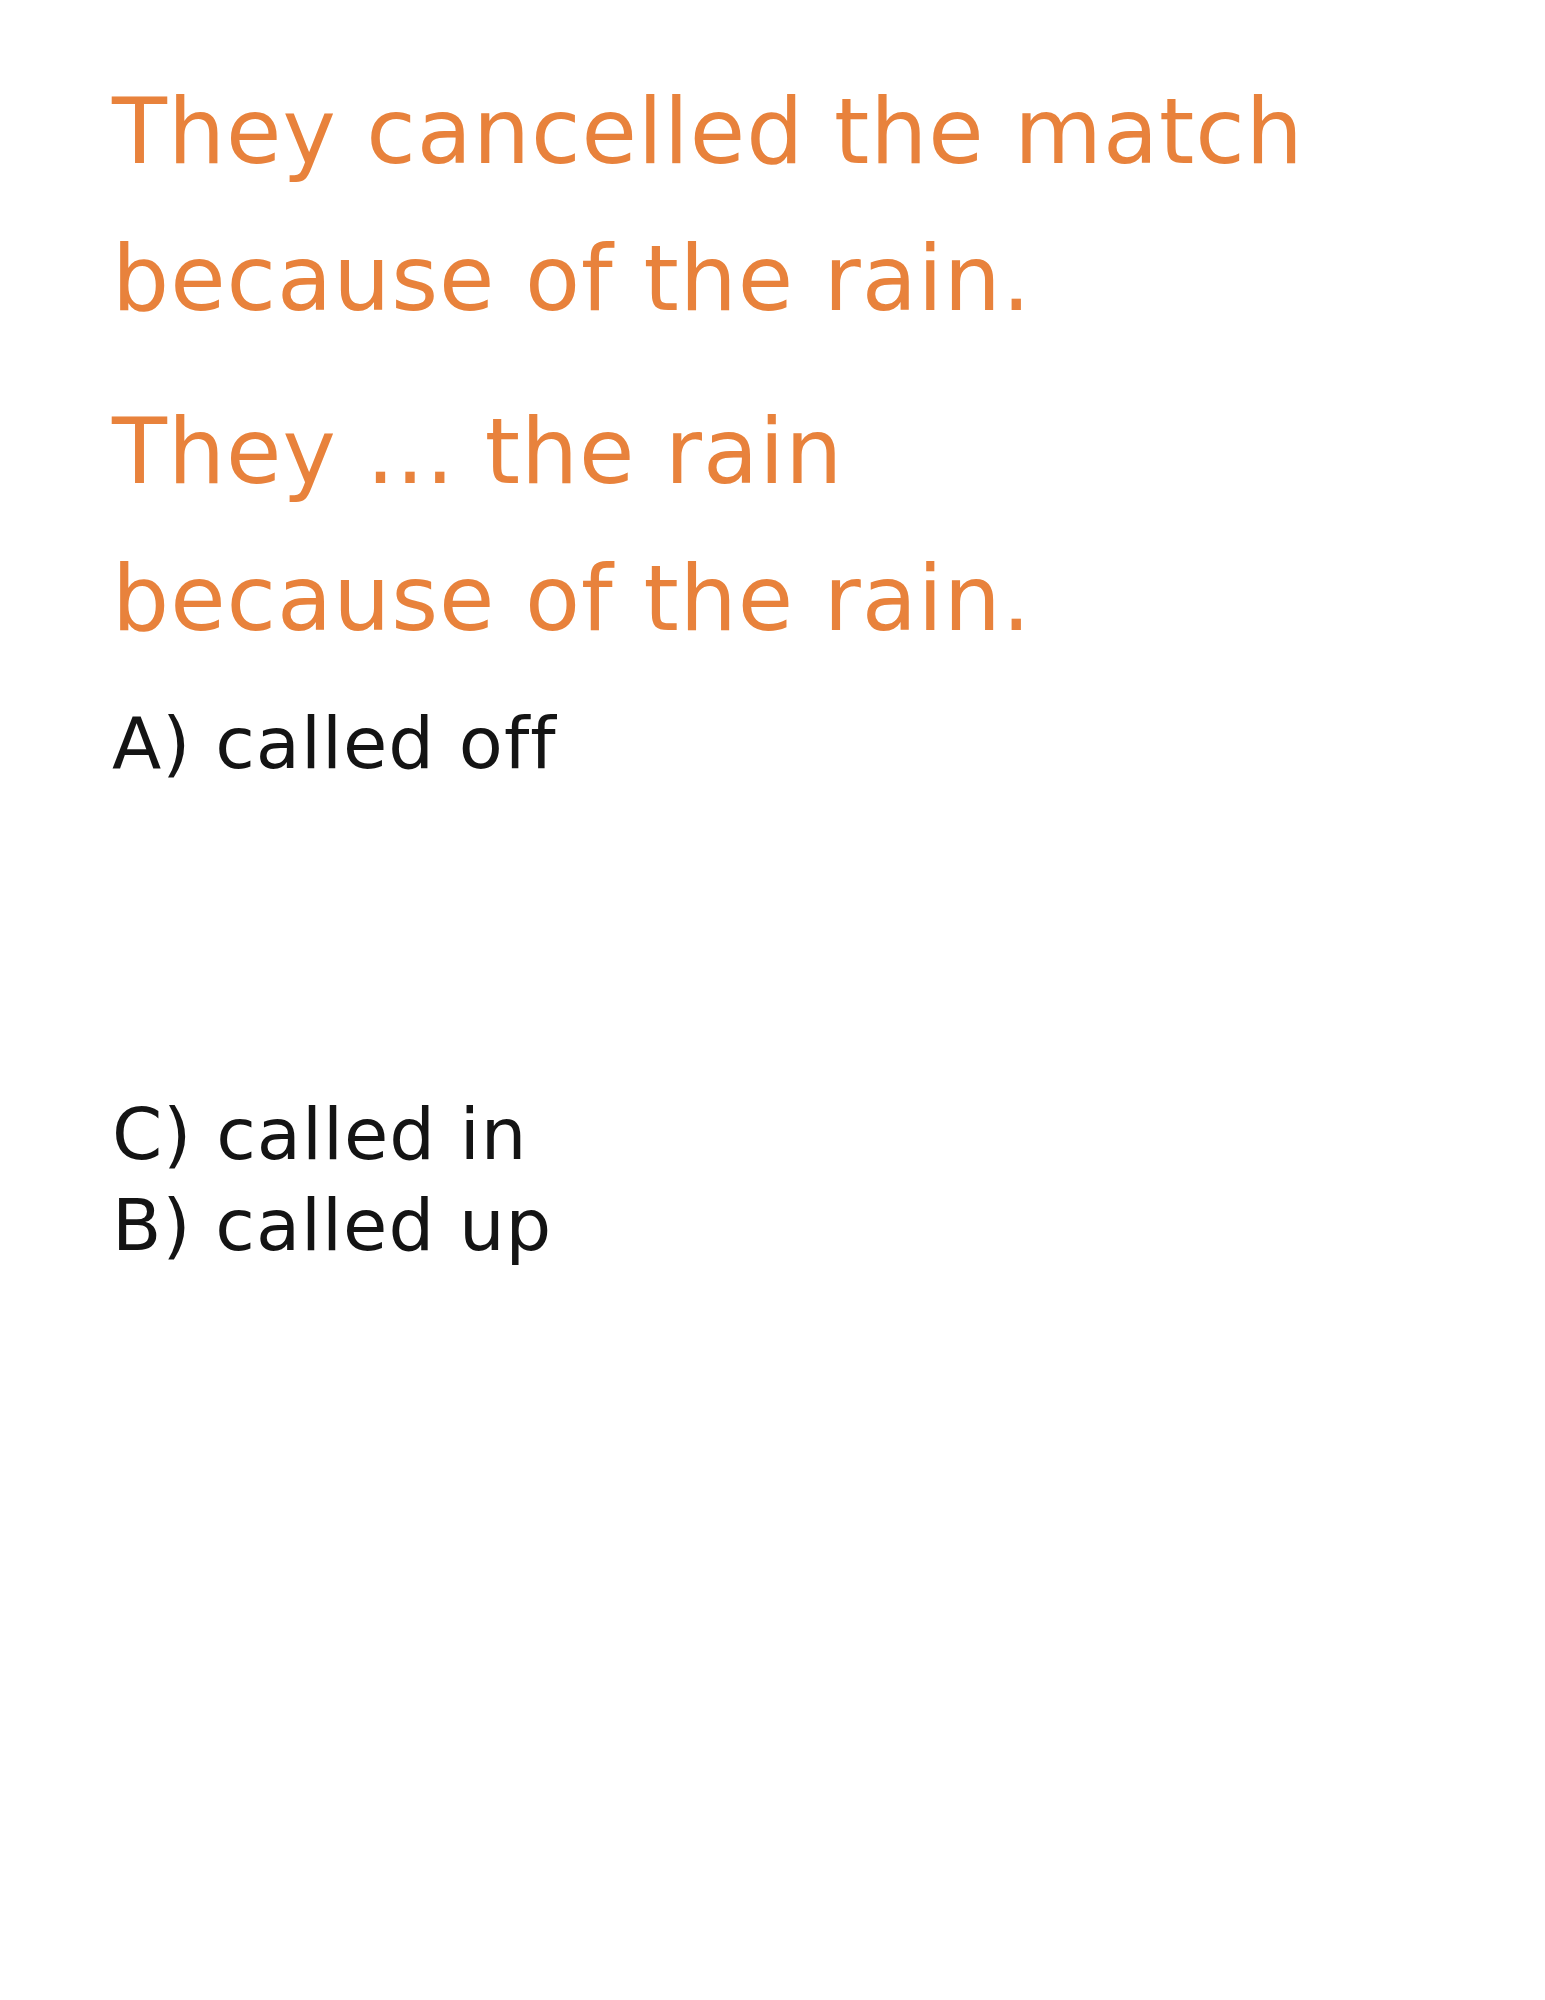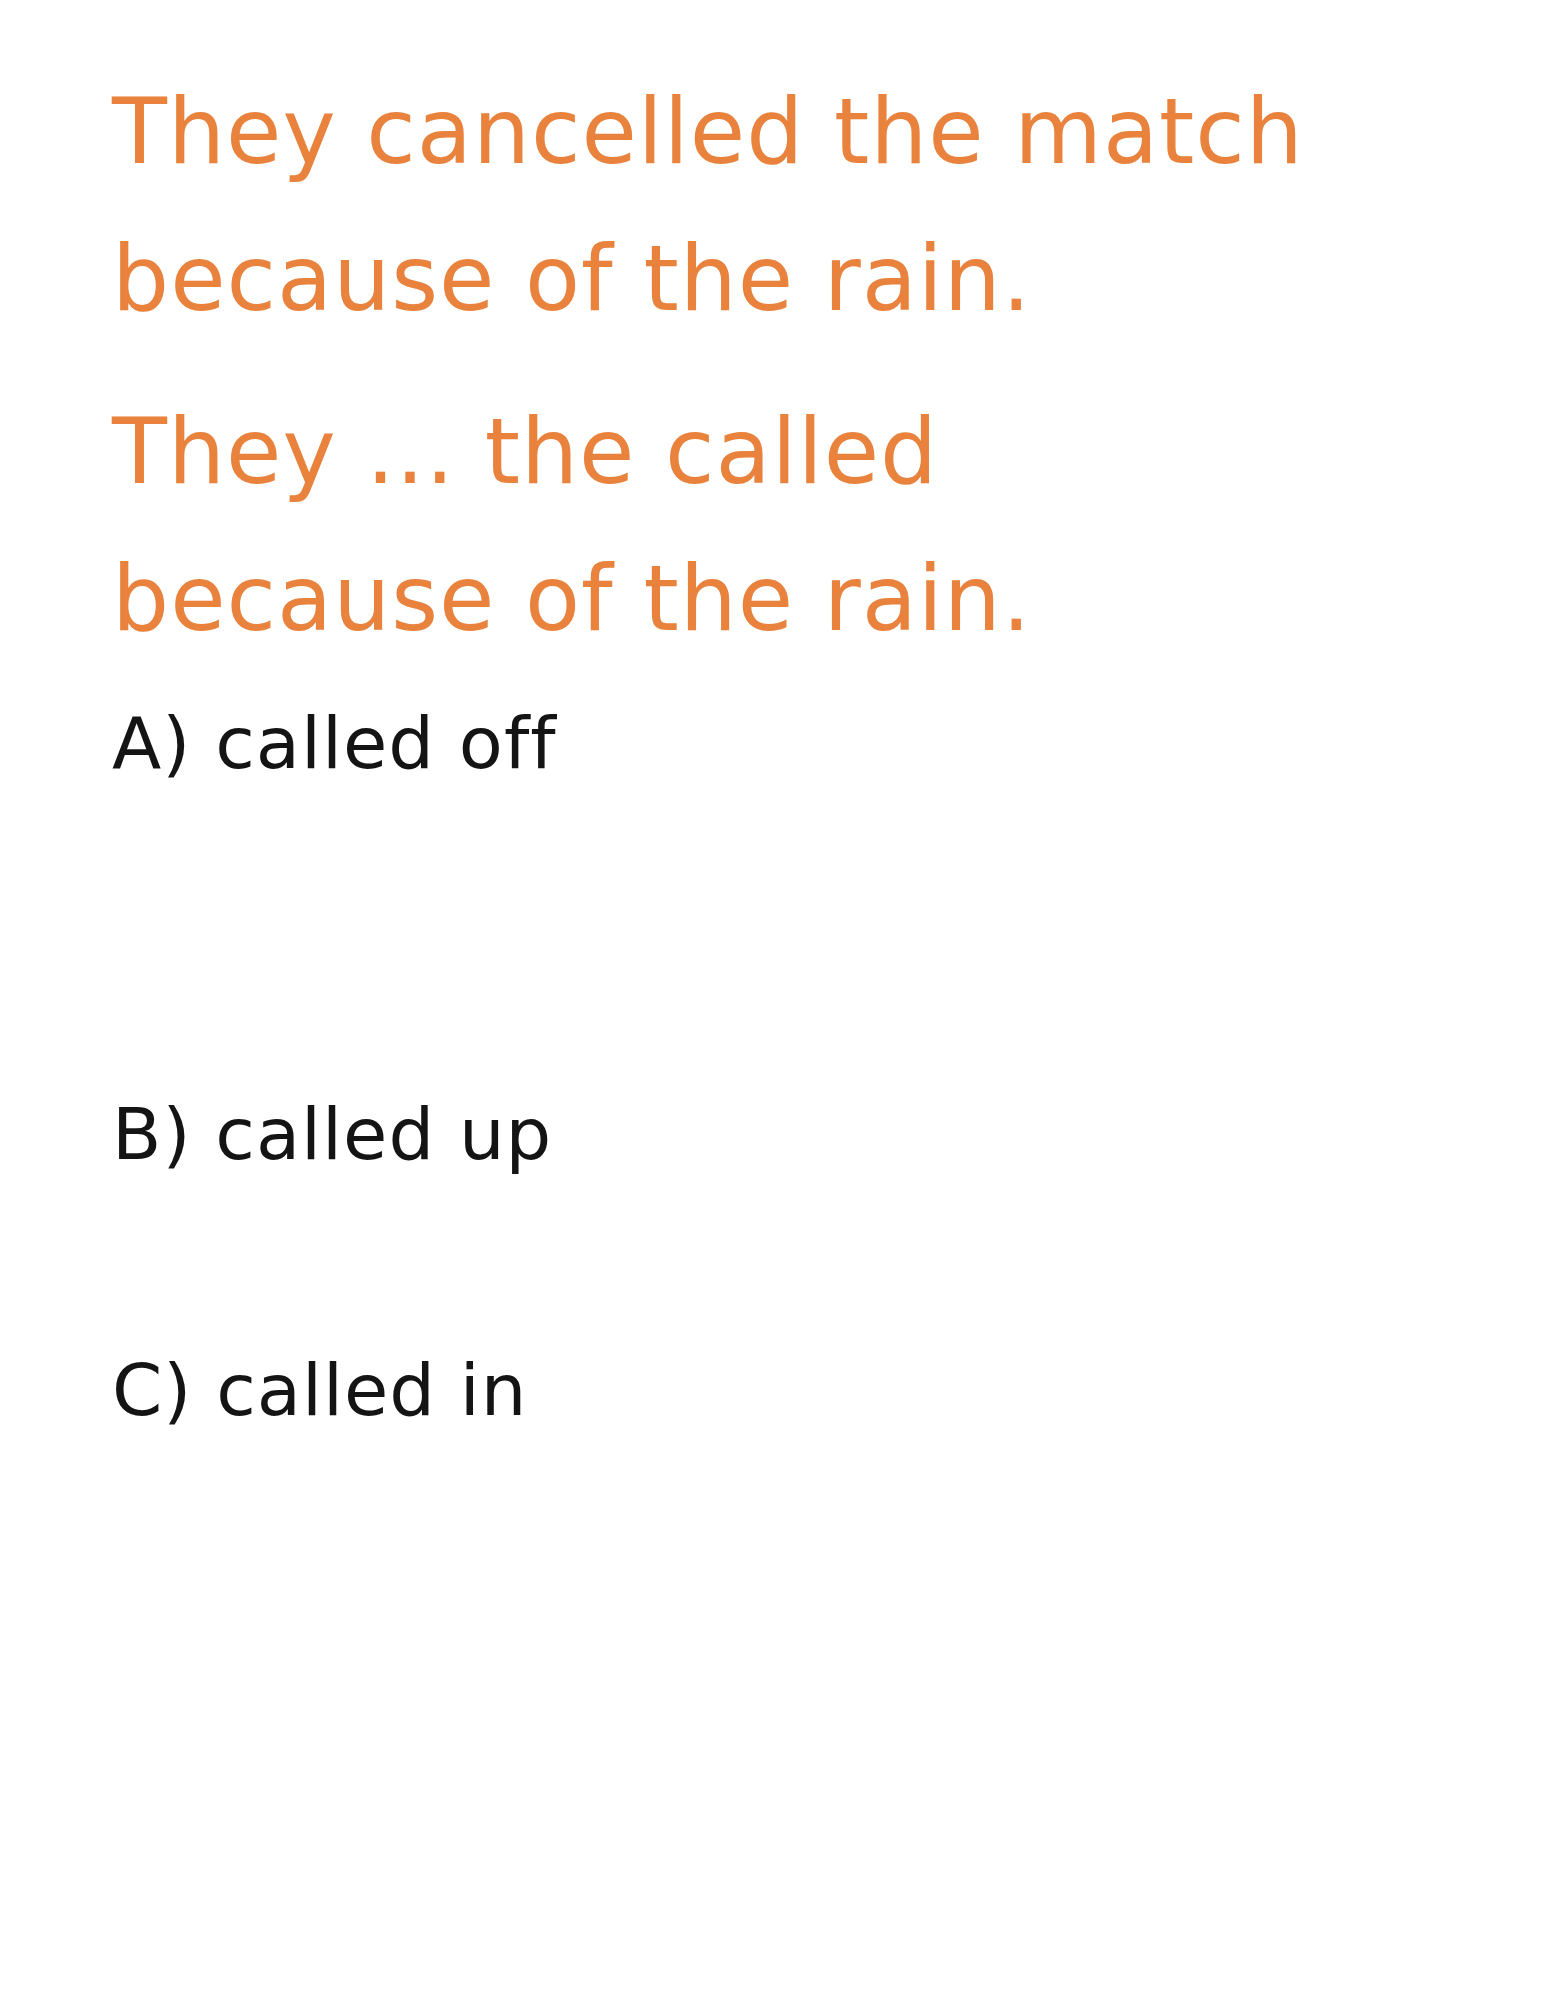--- a/index.html
+++ b/index.html
@@ -61,25 +61,25 @@
 <div class="page">
 
   <div class="prompt">
 
     <p class="sentence">
       <span class="line">They cancelled the match</span>
       <span class="line">because of the rain.</span>
     </p>
 
     <p class="sentence">
-      <span class="line">They ... the called</span>
+      <span class="line">They ... the rain</span>
       <span class="line">because of the rain.</span>
     </p>
 
   </div>
 
   <div class="options">
     <button class="option option-a">A) called off</button>
+    <button class="option option-c">C) called in</button>
     <button class="option option-b">B) called up</button>
-    <button class="option option-c">C) called in</button>
   </div>
 
 </div>
 
 </body></html>

